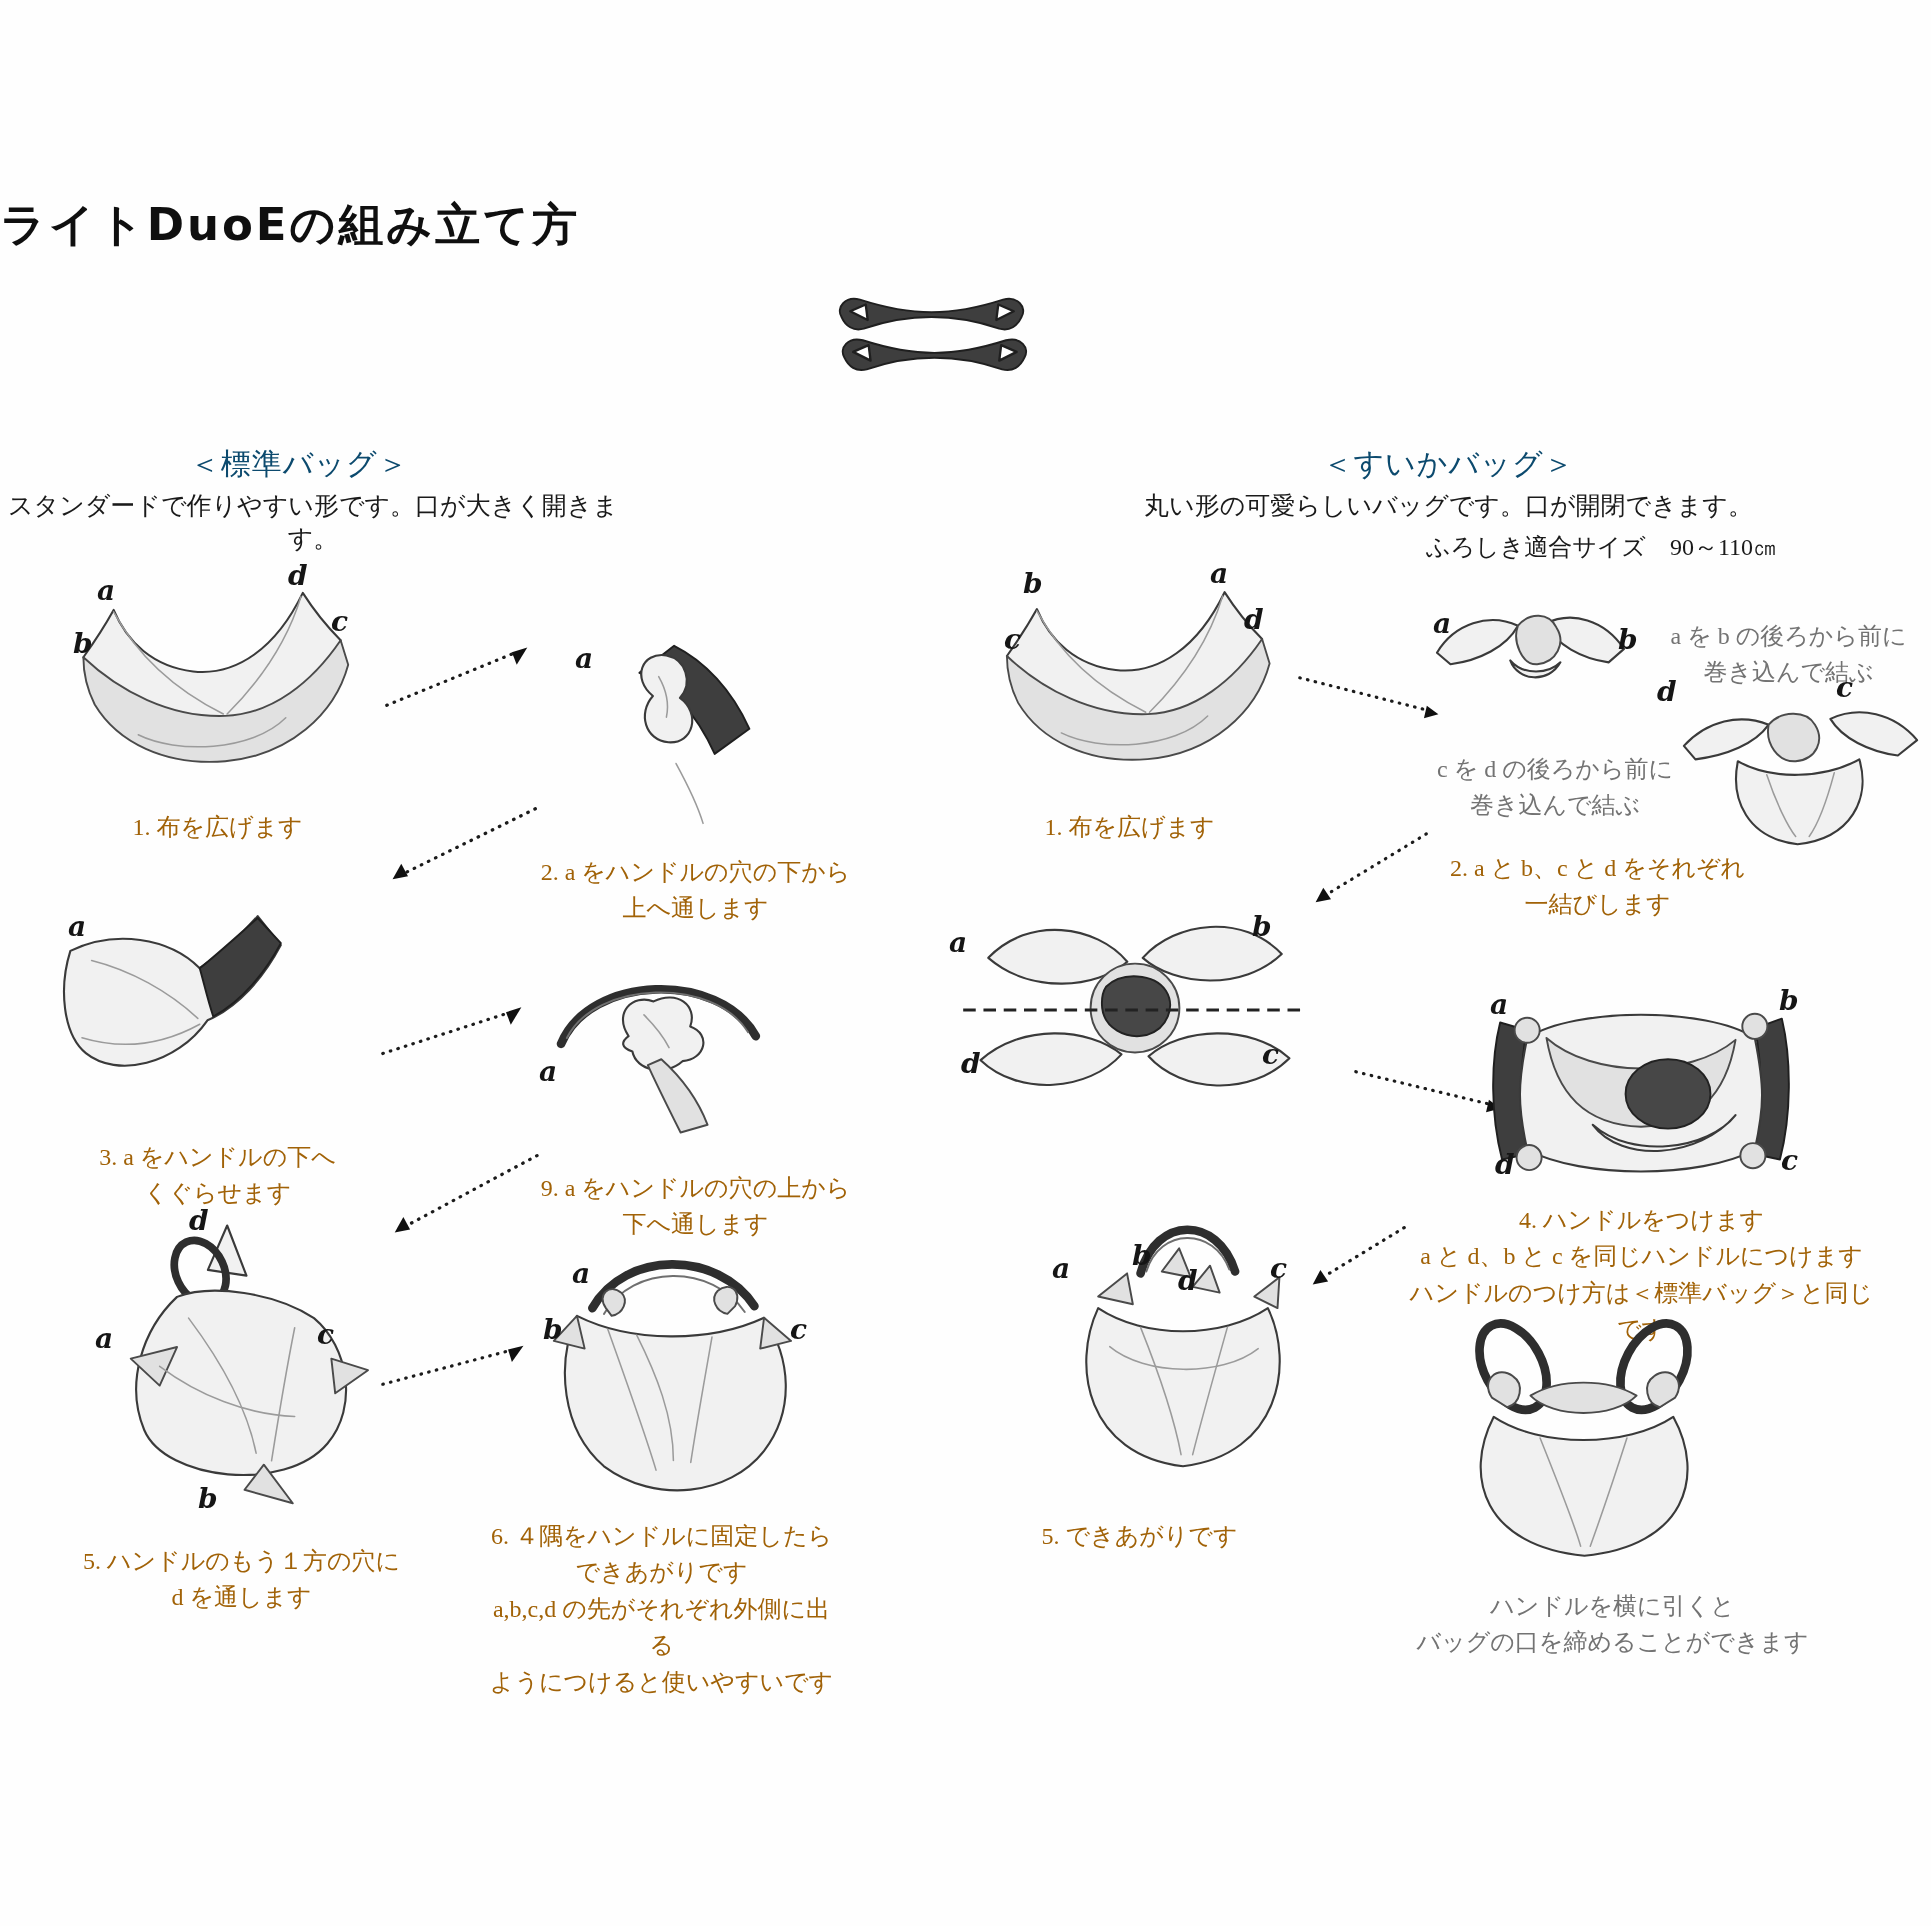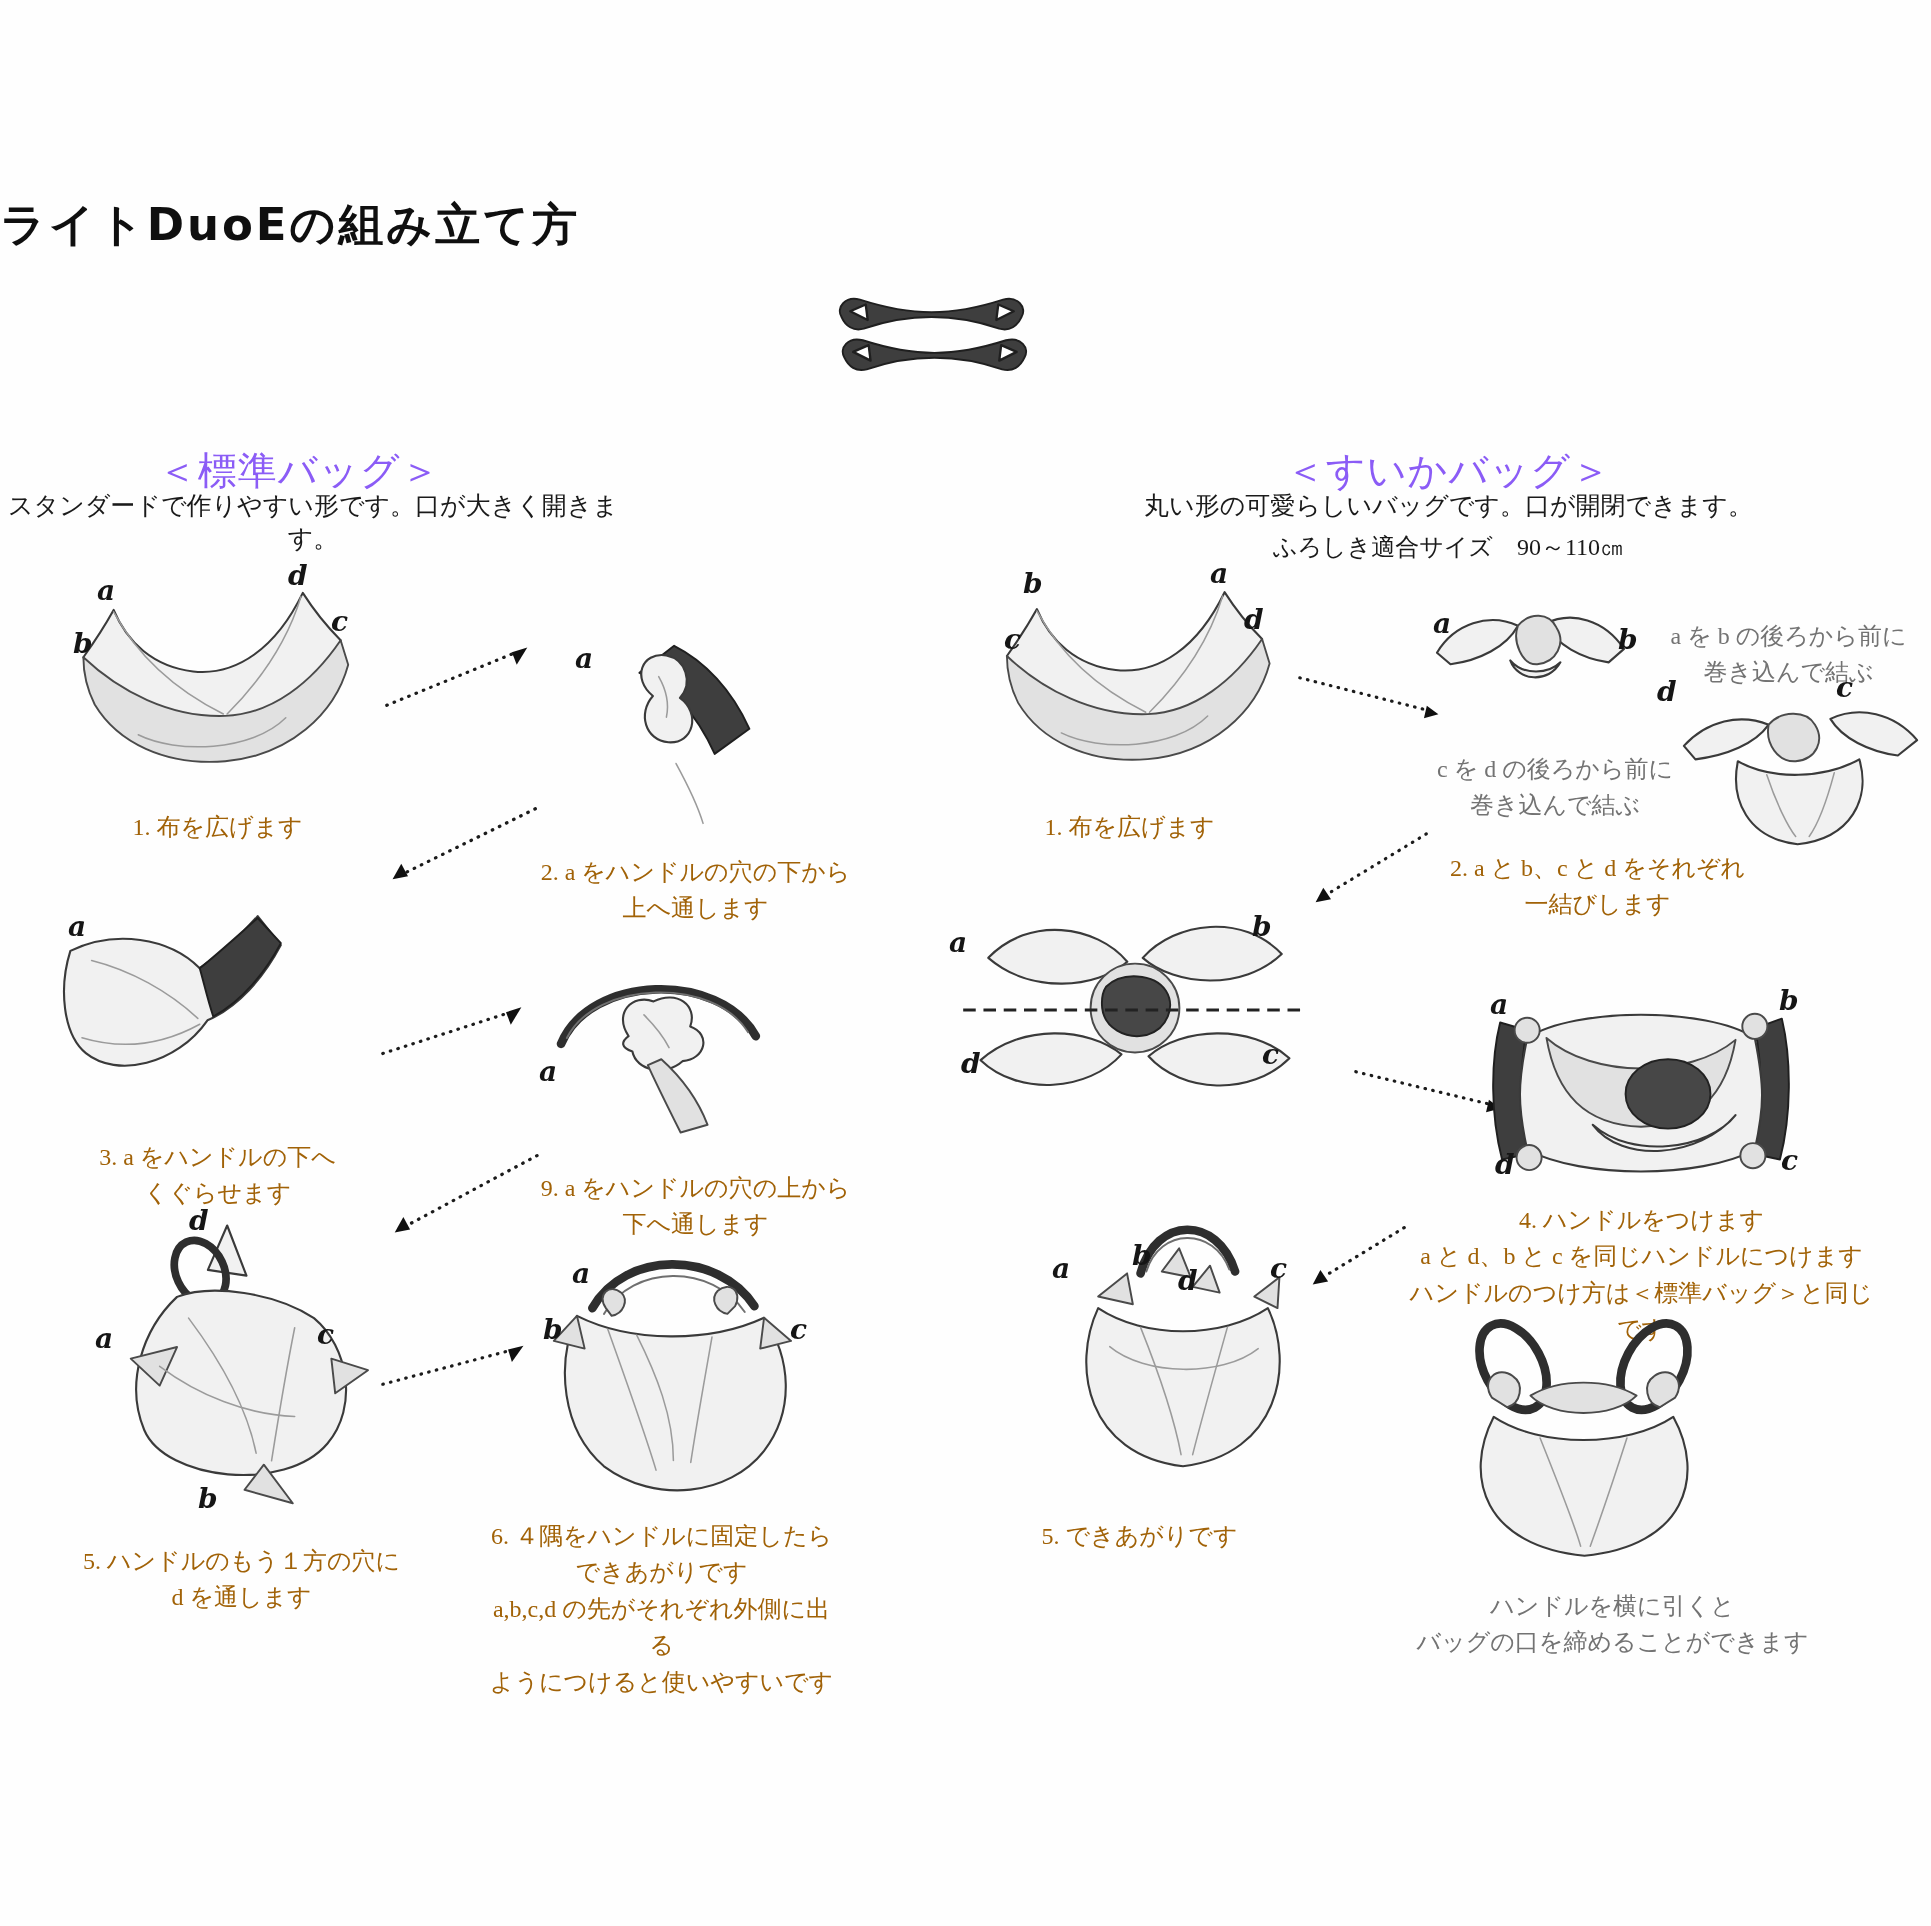--- a/index.html
+++ b/index.html
@@ -8,21 +8,21 @@
     background:#fefefe; overflow:hidden;
     font-family:"Liberation Serif","DejaVu Serif",serif;
     color:#1e1e1e;
   }
   .abs { position:absolute; }
   .title {
     font-family:"DejaVu Sans","Liberation Sans",sans-serif;
     font-weight:bold; font-size:45px; letter-spacing:2.9px; color:#0f0f0f;
     text-align:left;
   }
-  .heading { font-size:39px; text-align:center; letter-spacing:1px; color:#8b5cf6; }
+  .heading { font-size:30px; text-align:center; letter-spacing:1px; color:#0c4a6e; }
   .desc    { font-size:25px; text-align:center; color:#1a1a1a; }
   .sizeNote{ font-size:24px; text-align:center; color:#1a1a1a; }
   .caption { font-size:24px; line-height:1.52; text-align:center; white-space:pre-line; color:#a16207; }
   .note    { font-size:24px; line-height:1.5;  text-align:center; white-space:pre-line; color:#737373; }
   .label   { font-family:"DejaVu Serif",serif; font-style:italic; font-weight:bold;
              font-size:28px; color:#151515; line-height:1; }
   
   svg .cl  { fill:#f1f1f1; stroke:#3a3a3a; stroke-width:2.2; stroke-linejoin:round; }
   svg .cl2 { fill:#e1e1e1; stroke:#4a4a4a; stroke-width:2;   stroke-linejoin:round; }
   svg .dk  { fill:#3e3e3e; stroke:#1f1f1f; stroke-width:2;   stroke-linejoin:round; }
@@ -159,21 +159,21 @@
   <span class="abs label" style="left:572px; top:1260px;">a</span>
   <span class="abs label" style="left:543px; top:1316px;">b</span>
   <span class="abs label" style="left:790px; top:1316px;">c</span>
   <div class="abs caption" style="left:483px; top:1518px; width:357px;">6. ４隅をハンドルに固定したら
 できあがりです
 a,b,c,d の先がそれぞれ外側に出る
 ようにつけると使いやすいです</div>
 
   <div class="abs heading" style="left:1159px; top:444px; width:579px;">＜すいかバッグ＞</div>
   <div class="abs desc" style="left:1120px; top:489px; width:657px;">丸い形の可愛らしいバッグです。口が開閉できます。</div>
-  <div class="abs sizeNote" style="left:1120px; top:531px; width:657px;">ふろしき適合サイズ　90～110㎝</div>
+  <div class="abs sizeNote" style="left:1120px; top:531px; width:657px;text-align:right;">ふろしき適合サイズ　90～110㎝</div>
 
   <svg class="abs" style="left:975px; top:570px;" width="319" height="232" viewBox="0 0 340 240">
     <path class="cl" d="M66,38 C80,72 108,98 150,103 C196,108 238,78 266,20 C280,42 294,58 306,70 C296,112 272,142 236,158 C170,186 104,168 66,132 C48,114 38,96 34,88 C44,74 56,56 66,38 Z"></path>
     <path class="cl2" d="M34,88 C72,124 126,152 184,150 C234,148 276,114 306,70 L314,96 C300,148 252,192 184,198 C120,203 70,178 46,138 C38,122 34,104 34,88 Z"></path>
     <path class="fl" d="M66,40 C92,88 130,122 182,148"></path>
     <path class="fl" d="M264,24 C250,70 224,110 186,148"></path>
     <path class="fl" d="M92,170 C132,190 212,188 248,152"></path>
   </svg>
   <span class="abs label" style="left:1023px; top:570px;">b</span>
   <span class="abs label" style="left:1210px; top:560px;">a</span>

